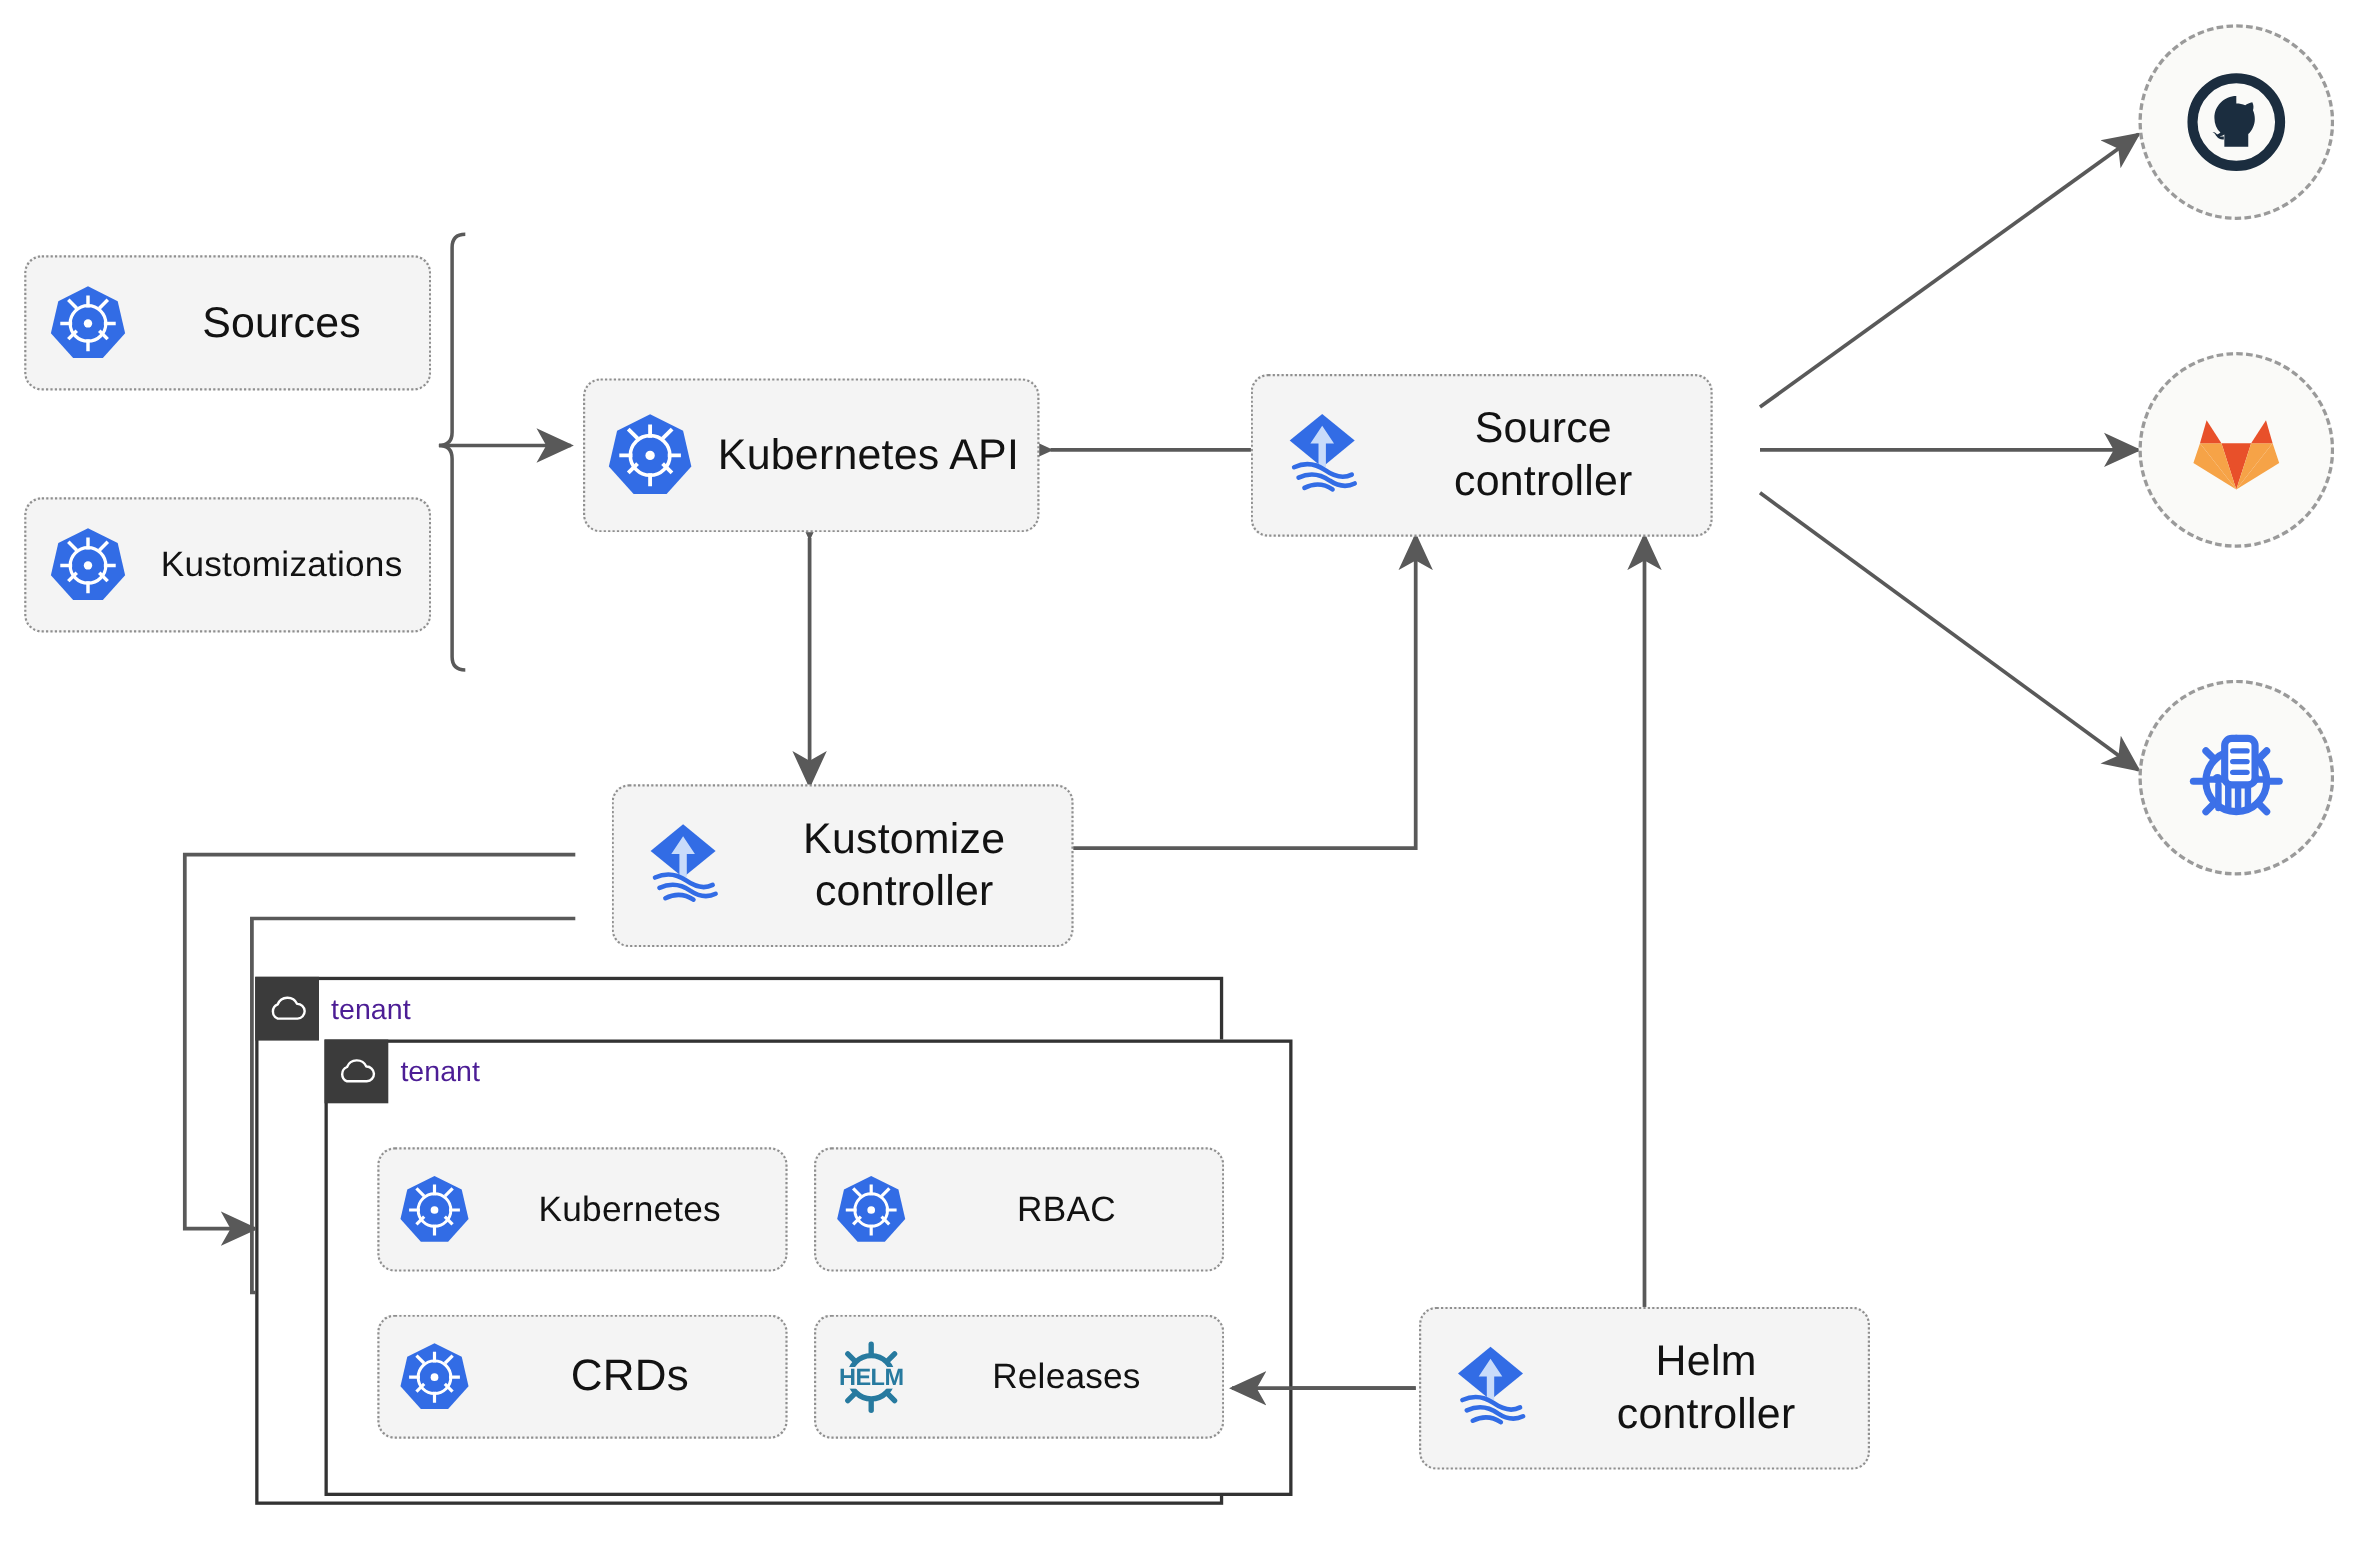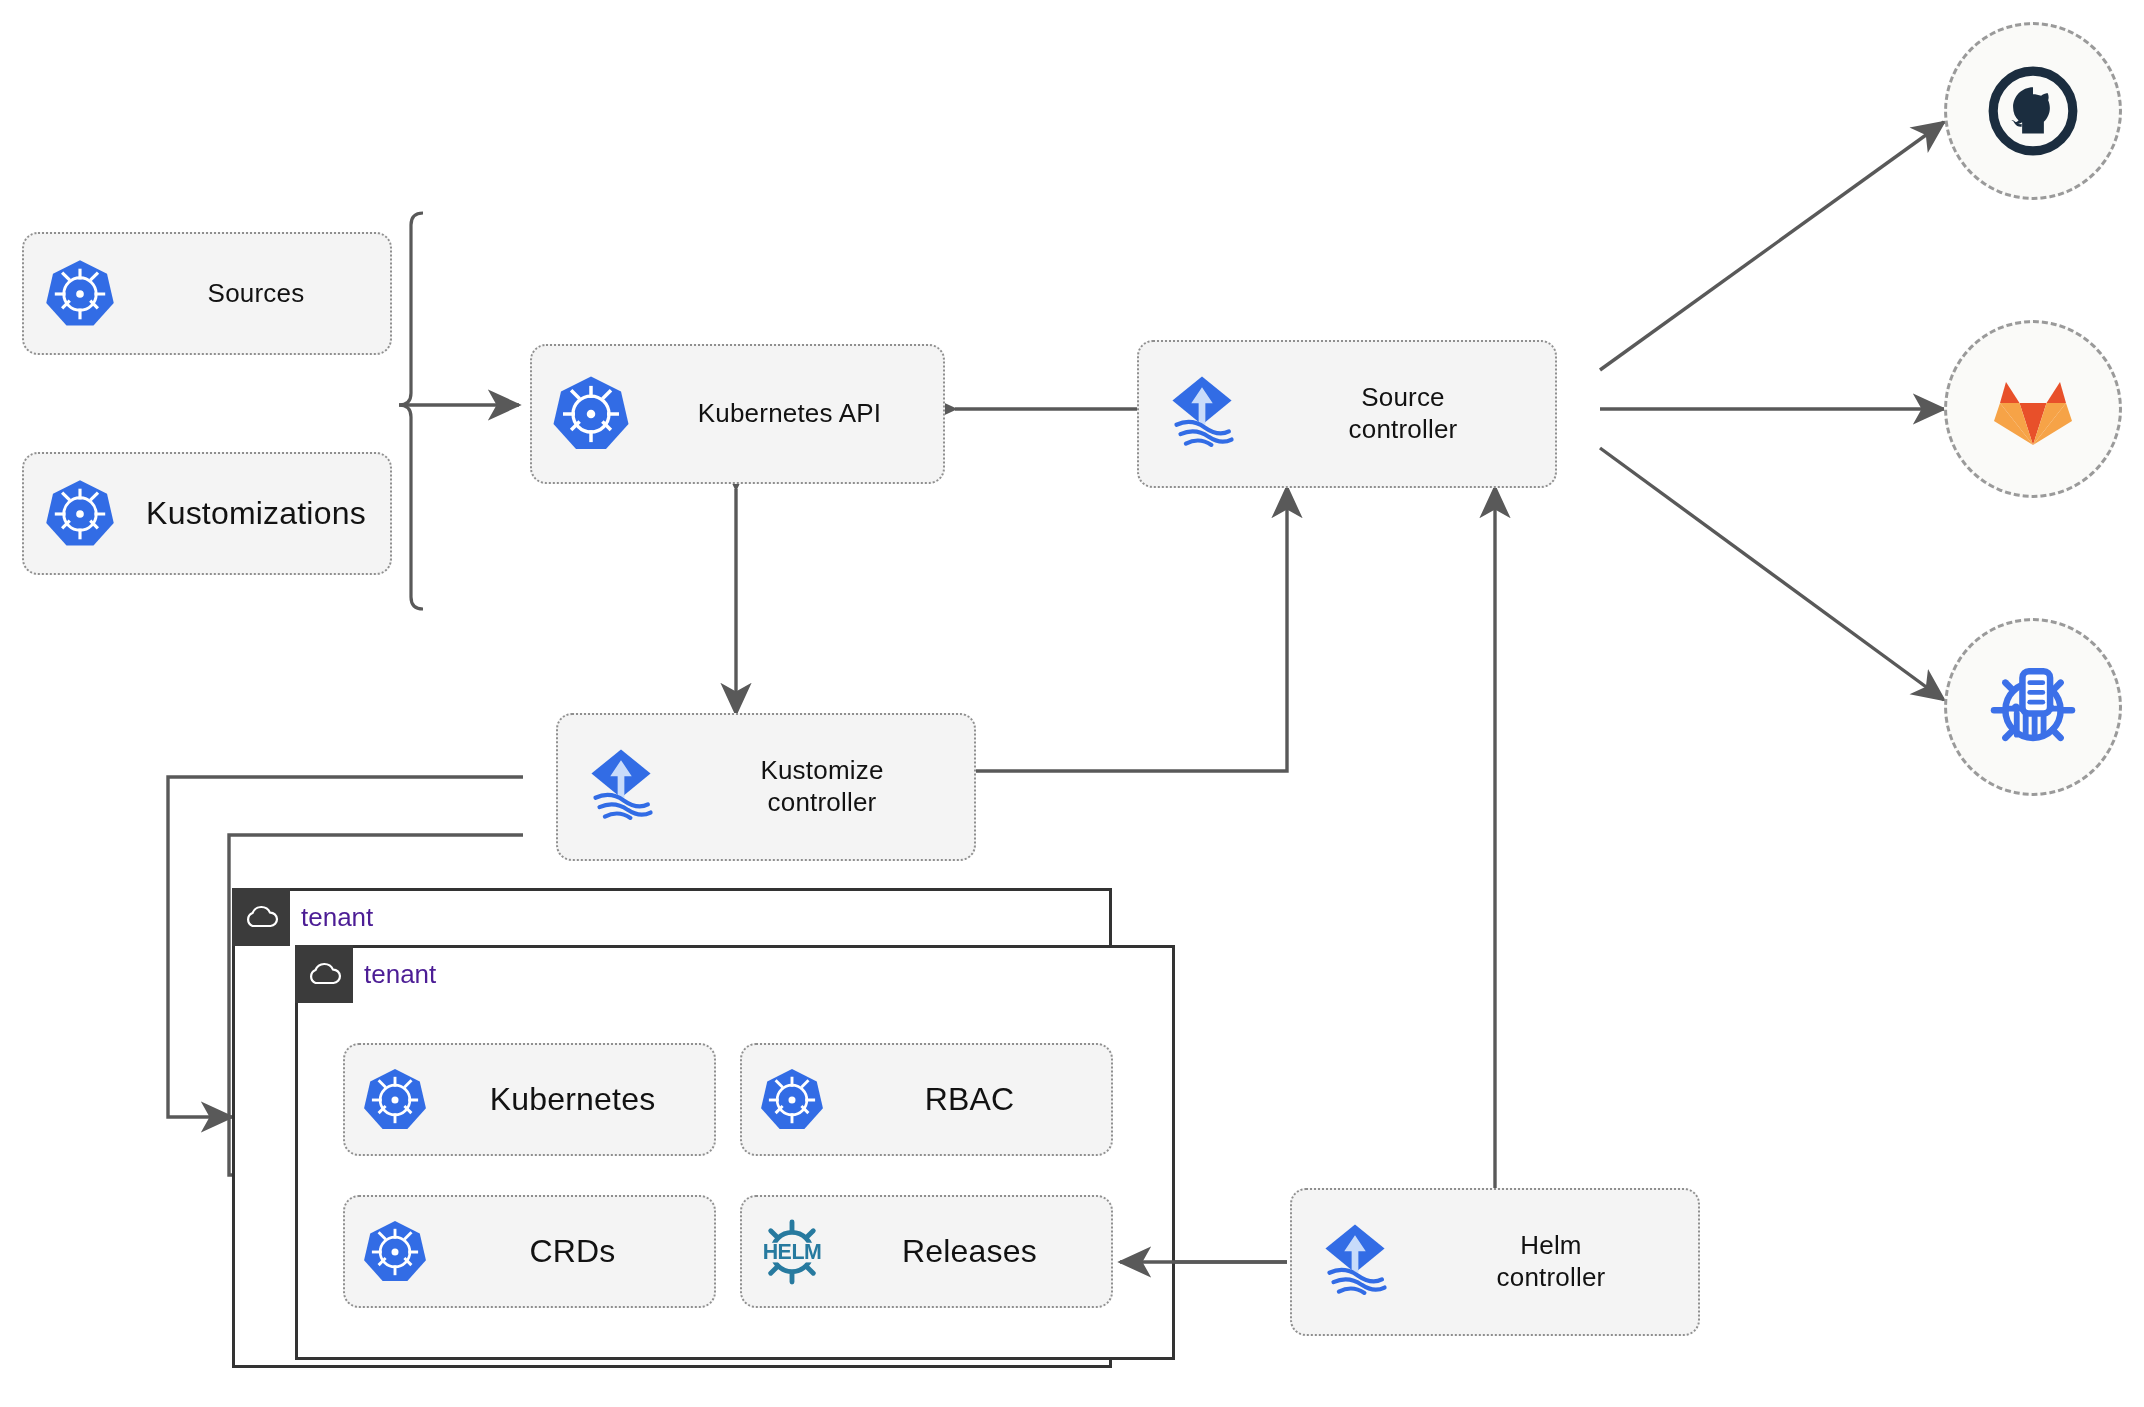--- a/index.html
+++ b/index.html
@@ -13,21 +13,21 @@
     border:2px dotted #8f8f8f;
     border-radius:16px;
     box-sizing:border-box;
     display:flex;
     align-items:center;
     z-index:6;
   }
   .node .nicon{flex:0 0 auto;display:flex;align-items:center;justify-content:center;}
   .node .nlabel{
     flex:1 1 auto;text-align:center;color:#121212;
-    font-size:26px;line-height:1.22;letter-spacing:.2px;
+    font-size:39px;line-height:1.22;letter-spacing:.2px;
     padding-right:14px;white-space:pre-line;
   }
 
   
   .circle-node{
     position:absolute;
     border:3px dashed #9a9a9a;
     border-radius:50%;
     background:#fafaf8;
     box-sizing:border-box;
@@ -331,21 +331,21 @@
           <path d="M9.6 30.6h9.6v2.8H9.6z"></path>
             <path d="M44.8 30.6h9.6v2.8h-9.6z"></path>
           <path d="M15.1 13.9l2-2 6.8 6.8-2 2z"></path>
             <path d="M40.1 38.9l2-2 6.8 6.8-2 2z"></path>
           <path d="M47 11.9l2 2-6.8 6.8-2-2z"></path>
             <path d="M21.9 36.9l2 2-6.8 6.8-2-2z"></path>
         </g>
         <circle cx="32" cy="32" r="14.4" fill="none" stroke="#fff" stroke-width="2.6"></circle>
       </svg>
     </span>
-    <span class="nlabel" style="font-size:32px;">CRDs</span>
+    <span class="nlabel" style="font-size:40px;">CRDs</span>
   </div>
 
   <div class="node" style="left:740px;top:1195px;width:373px;height:113px;z-index:7;">
     <span class="nicon" style="width:100px;">
       <svg width="74" height="74" viewBox="0 0 64 64">
         <g stroke="#277A9F" stroke-width="4.2" fill="none" stroke-linecap="round">
           <circle cx="32" cy="32" r="17"></circle>
           <path d="M32 6 L32 14"></path>
             <path d="M32 50 L32 58"></path>
           <path d="M6 32 L14 32"></path>

